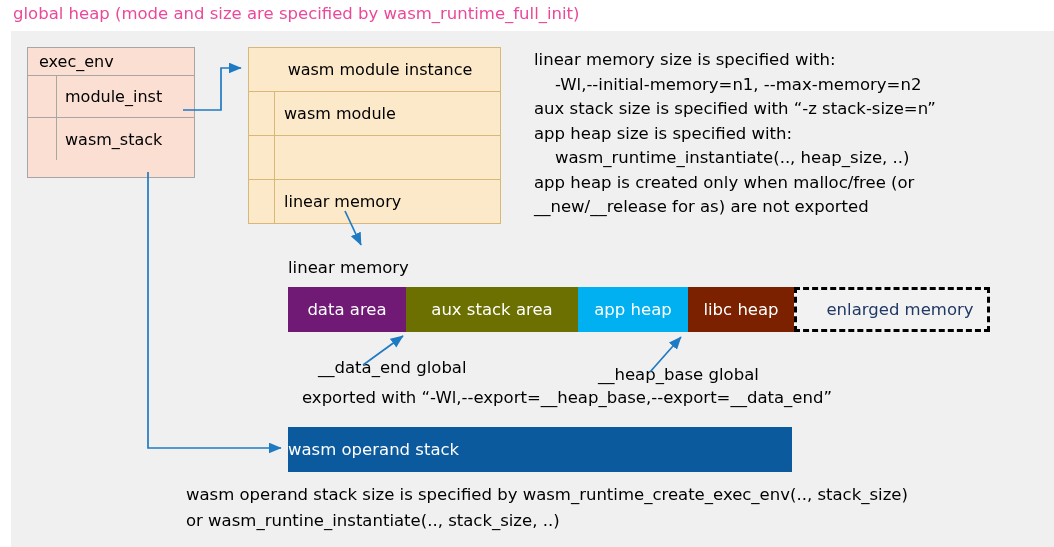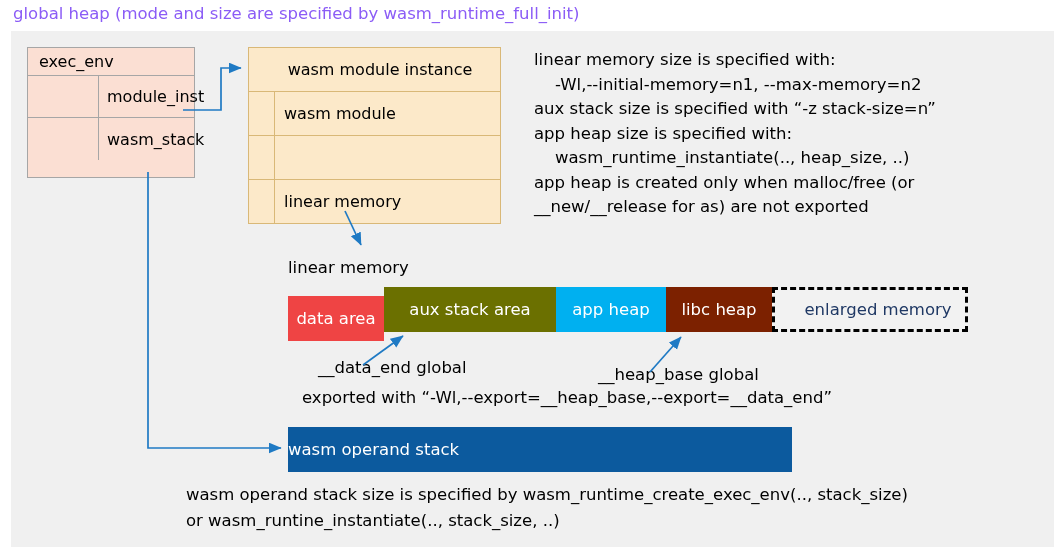--- a/index.html
+++ b/index.html
@@ -7,40 +7,40 @@
     width:1054px;height:547px;
     background:#ffffff;
     font-family:"DejaVu Sans","Liberation Sans",sans-serif;
     overflow:hidden;
     position:relative;
   }
   #root{position:absolute;left:0;top:0;width:1054px;height:547px;}
 
   .title{
     position:absolute;left:13px;top:4px;
-    font-size:16.5px;color:#8b5cf6;white-space:nowrap;
+    font-size:16.5px;color:#ec4899;white-space:nowrap;
   }
 
   .panel{
     position:absolute;left:11px;top:31px;
     width:1043px;height:516px;
     background:#f0f0f0;
   }
 
   
   .box{position:absolute;box-sizing:border-box;}
   .row{box-sizing:border-box;display:flex;align-items:center;}
   .row .lbl{white-space:nowrap;}
 
   
   #exec-env{left:27px;top:47px;width:168px;height:131px;
             border:1px solid #a6a6a6;background:#fbdfd3;}
   #exec-env .hdr{height:28px;width:100%;border-bottom:1px solid #a6a6a6;
             padding-left:11px;font-size:16px;color:#000;}
-  #exec-env .sub{height:42px;width:100%;border-bottom:1px solid #a6a6a6;padding-left:42px;}
+  #exec-env .sub{height:42px;width:100%;border-bottom:1px solid #a6a6a6;}
   #exec-env .sub:last-child{border-bottom:none;}
   #exec-env .gutter{width:28px;height:100%;border-right:1px solid #a6a6a6;flex:0 0 28px;}
   #exec-env .sub .lbl{padding-left:8px;font-size:16px;color:#000;}
 
   
   #wmi{left:248px;top:47px;width:253px;height:177px;
        border:1px solid #d9b877;background:#fce9c9;}
   #wmi .hdr{height:44px;width:100%;border-bottom:1px solid #d9b877;
        padding-left:11px;font-size:16px;color:#000000;justify-content:center;}
   #wmi .sub{height:44px;width:100%;border-bottom:1px solid #d9b877;}
@@ -118,21 +118,21 @@
   <div id="notes">linear memory size is specified with:
     -Wl,--initial-memory=n1, --max-memory=n2
 aux stack size is specified with “-z stack-size=n”
 app heap size is specified with:
     wasm_runtime_instantiate(.., heap_size, ..)
 app heap is created only when malloc/free (or
 __new/__release for as) are not exported</div>
 
   <div id="lm-label">linear memory</div>
   <div id="membar">
-      <div class="seg" style="width: 96px; background: #ef4444; margin-top: 9px;">
+      <div class="seg" style="width: 118px; background: #701a75;">
         <span>data area</span>
       </div>
       <div class="seg" style="width: 172px; background: rgb(107, 112, 0);">
         <span>aux stack area</span>
       </div>
       <div class="seg" style="width: 110px; background: rgb(0, 176, 240);">
         <span>app heap</span>
       </div>
       <div class="seg" style="width: 106px; background: rgb(124, 33, 0);">
         <span>libc heap</span>

